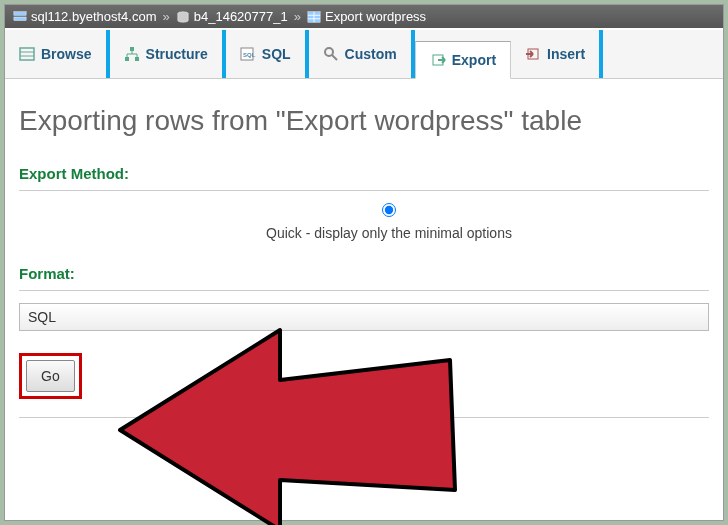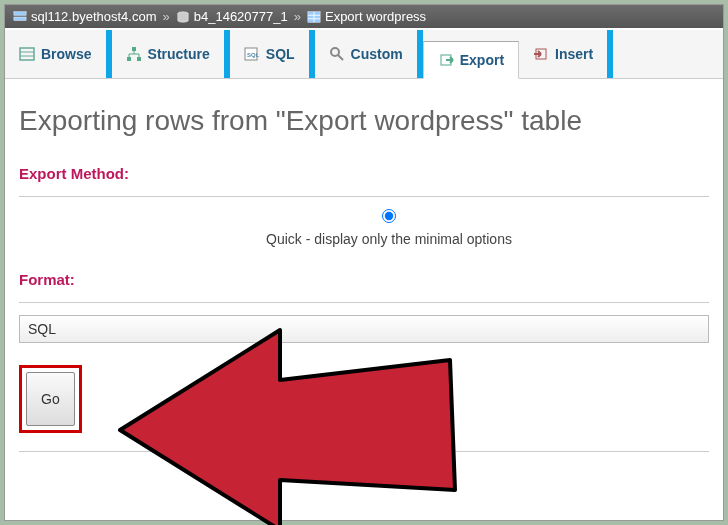--- a/index.html
+++ b/index.html
@@ -3,32 +3,32 @@
 <meta charset="utf-8">
 <style>
 * { box-sizing: border-box; margin: 0; padding: 0; }
 body { font-family: Arial, sans-serif; font-size: 13px; background: #a8bda8; width: 728px; height: 525px; overflow: hidden; position: relative; }
 .frame { background: #fff; margin: 4px; border: 1px solid #999; height: 517px; overflow: hidden; }
 .breadcrumb { background: linear-gradient(#6c6c6c, #555); color: #fff; font-size: 13px; padding: 4px 8px; display: flex; align-items: center; gap: 4px; }
 .breadcrumb .sep { color: #ccc; margin: 0 2px; }
 .breadcrumb .crumb { display: inline-flex; align-items: center; gap: 4px; }
 .bicon { width: 14px; height: 14px; display: inline-block; }
 .tabs { display: flex; background: #f5f5f5; border-bottom: 1px solid #ccc; margin-top: 2px; }
-.tab { padding: 10px 14px; color: #235a81; cursor: pointer; font-weight: bold; border-right: 6px solid #0ea5e9; display: flex; align-items: center; gap: 6px; font-size: 14px; }
+.tab { padding: 10px 14px; color: #235a81; cursor: pointer; font-weight: bold; border-right: 4px solid #0ea5e9; display: flex; align-items: center; gap: 6px; font-size: 14px; }
 .tab.active { background: #fff; border: 1px solid #ccc; border-bottom: 1px solid #fff; margin-bottom: -1px; border-top: 1px solid #aaa; margin-top: 11px; }
 .ticon { width: 16px; height: 16px; display: inline-flex; align-items: center; justify-content: center; }
 .content { padding: 12px 14px; }
 h2 { font-size: 28px; font-weight: normal; color: #666; margin: 14px 0 28px 0; }
-.section-label { font-weight: bold; font-size: 15px; color: #be185d; padding-bottom: 14px; border-bottom: 1px solid #ccc; margin-bottom: 12px; }
+.section-label { font-weight: bold; font-size: 15px; color: #15803d; padding-bottom: 8px; border-bottom: 1px solid #ccc; margin-bottom: 12px; }
 .radios { margin-left: 50px; margin-bottom: 24px; }
 .radio-row { display: flex; align-items: center; gap: 8px; margin: 6px 0; color: #444; font-size: 14px; flex-direction: column; }
 .radio-row input { width: 14px; height: 14px; }
 .format-select { width: 100%; border: 1px solid #bbb; background: linear-gradient(#fff, #eee); padding: 5px 8px; font-size: 14px; color: #333; margin-bottom: 22px; }
 .go-wrap { display: inline-block; border: 3px solid #c00; padding: 4px; }
-.go-btn { background: linear-gradient(#fafafa, #ddd); border: 1px solid #888; padding: 18px 14px; font-size: 14px; color: #333; cursor: pointer; border-radius: 2px; }
+.go-btn { background: linear-gradient(#fafafa, #ddd); border: 1px solid #888; padding: 7px 14px; font-size: 14px; color: #333; cursor: pointer; border-radius: 2px; }
 .arrow { position: absolute; left: 100px; top: 290px; pointer-events: none; }
 .hr-bottom { border-top: 1px solid #ccc; margin-top: 18px; }
 svg { display: block; }
 </style>
 </head>
 <body>
 
 <div class="frame">
   <div class="breadcrumb">
     <span class="crumb">

